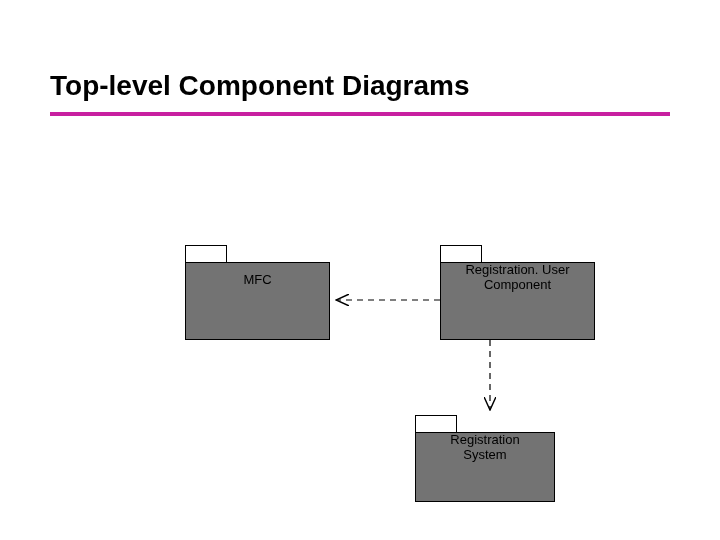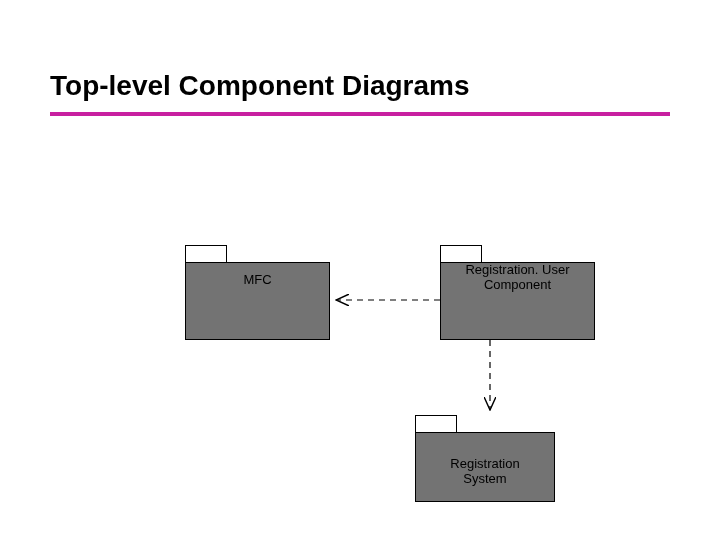--- a/index.html
+++ b/index.html
@@ -106,21 +106,21 @@
 
   <div class="pkg-tab" style="left:440px; top:245px; width:42px; height:18px;"></div>
   <div class="pkg" style="left:440px; top:262px; width:155px; height:78px; align-items:flex-start; padding-top:0;">
     <div>
       <span>Registration. User</span><br>
       <span>Component</span>
     </div>
   </div>
 
   <div class="pkg-tab" style="left:415px; top:415px; width:42px; height:18px;"></div>
-  <div class="pkg" style="left:415px; top:432px; width:140px; height:70px; align-items:flex-start; padding-top:24px;">
+  <div class="pkg" style="left:415px; top:432px; width:140px; height:70px; align-items:flex-start; padding-top:0;">
     <div>
       <span>Registration</span><br>
       <span>System</span>
     </div>
   </div>
 
   <svg class="diagram" width="720" height="540">
     <defs>
       <marker id="arrowhead" markerWidth="12" markerHeight="10" refX="11" refY="5" orient="auto">
         <path d="M0,0 L11,5 L0,10" fill="none" stroke="#000" stroke-width="1.2"></path>

